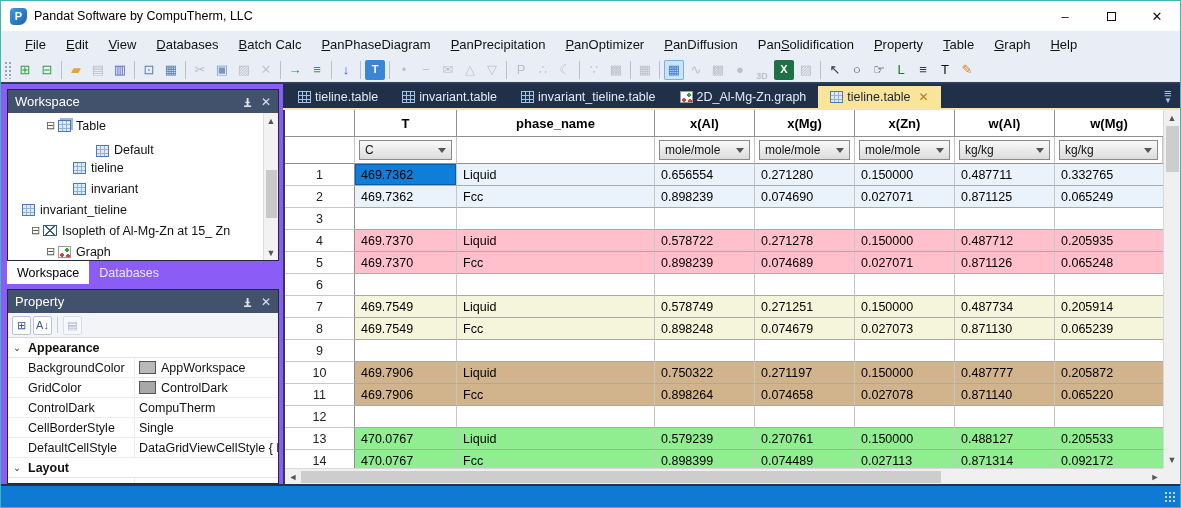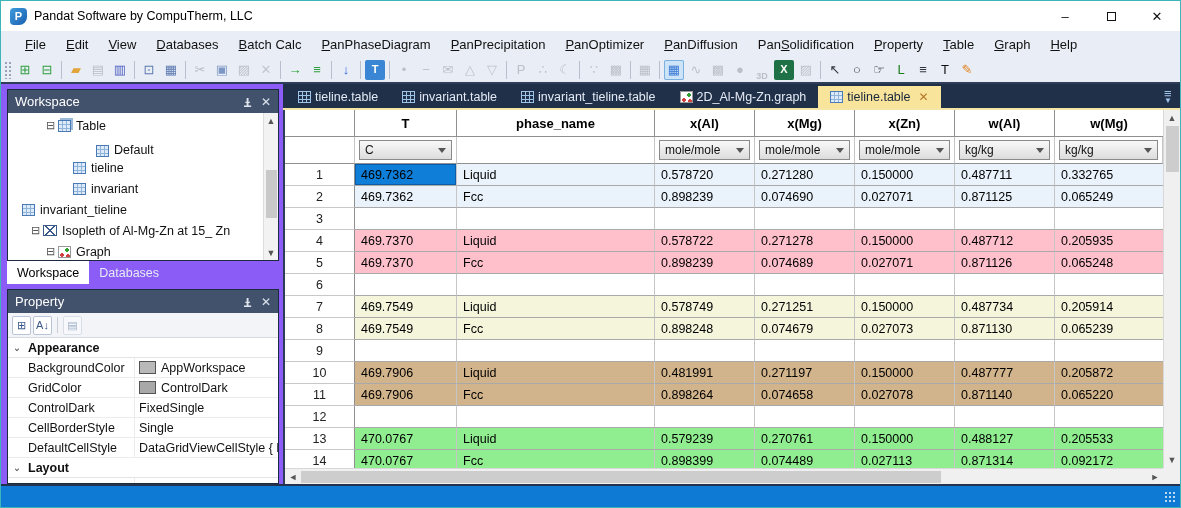--- a/index.html
+++ b/index.html
@@ -376,21 +376,21 @@
                 <i class="swatch" style="background: rgb(168, 168, 168);"></i>
                 <span>ControlDark</span>
               </span>
             </div>
 
             <div class="prow">
               <span class="gut"></span>
               <span class="pkey">ControlDark</span>
               <span class="pval">
 
-                <span>FixedSingle</span>
+                <span>CompuTherm</span>
               </span>
             </div>
 
             <div class="prow">
               <span class="gut"></span>
               <span class="pkey">CellBorderStyle</span>
               <span class="pval">
 
                 <span>Single</span>
               </span>
@@ -531,21 +531,21 @@
                     <i class="chev"></i>
                   </span>
                 </span>
               </div>
             <div class="grid-body">
 
                 <div class="trow band-blue">
                   <span class="td-n c-n">1</span>
                   <span class="td c-t sel">469.7362</span>
                   <span class="td c-ph">Liquid</span>
-                  <span class="td c-x1">0.578720</span>
+                  <span class="td c-x1">0.656554</span>
                   <span class="td c-x2">0.271280</span>
                   <span class="td c-x3">0.150000</span>
                   <span class="td c-w1">0.487711</span>
                   <span class="td c-w2">0.332765</span>
                 </div>
 
                 <div class="trow band-blue">
                   <span class="td-n c-n">2</span>
                   <span class="td c-t">469.7362</span>
                   <span class="td c-ph">Fcc</span>
@@ -630,21 +630,21 @@
                   <span class="td c-x2"></span>
                   <span class="td c-x3"></span>
                   <span class="td c-w1"></span>
                   <span class="td c-w2"></span>
                 </div>
 
                 <div class="trow band-tan">
                   <span class="td-n c-n">10</span>
                   <span class="td c-t">469.7906</span>
                   <span class="td c-ph">Liquid</span>
-                  <span class="td c-x1">0.481991</span>
+                  <span class="td c-x1">0.750322</span>
                   <span class="td c-x2">0.271197</span>
                   <span class="td c-x3">0.150000</span>
                   <span class="td c-w1">0.487777</span>
                   <span class="td c-w2">0.205872</span>
                 </div>
 
                 <div class="trow band-tan">
                   <span class="td-n c-n">11</span>
                   <span class="td c-t">469.7906</span>
                   <span class="td c-ph">Fcc</span>

